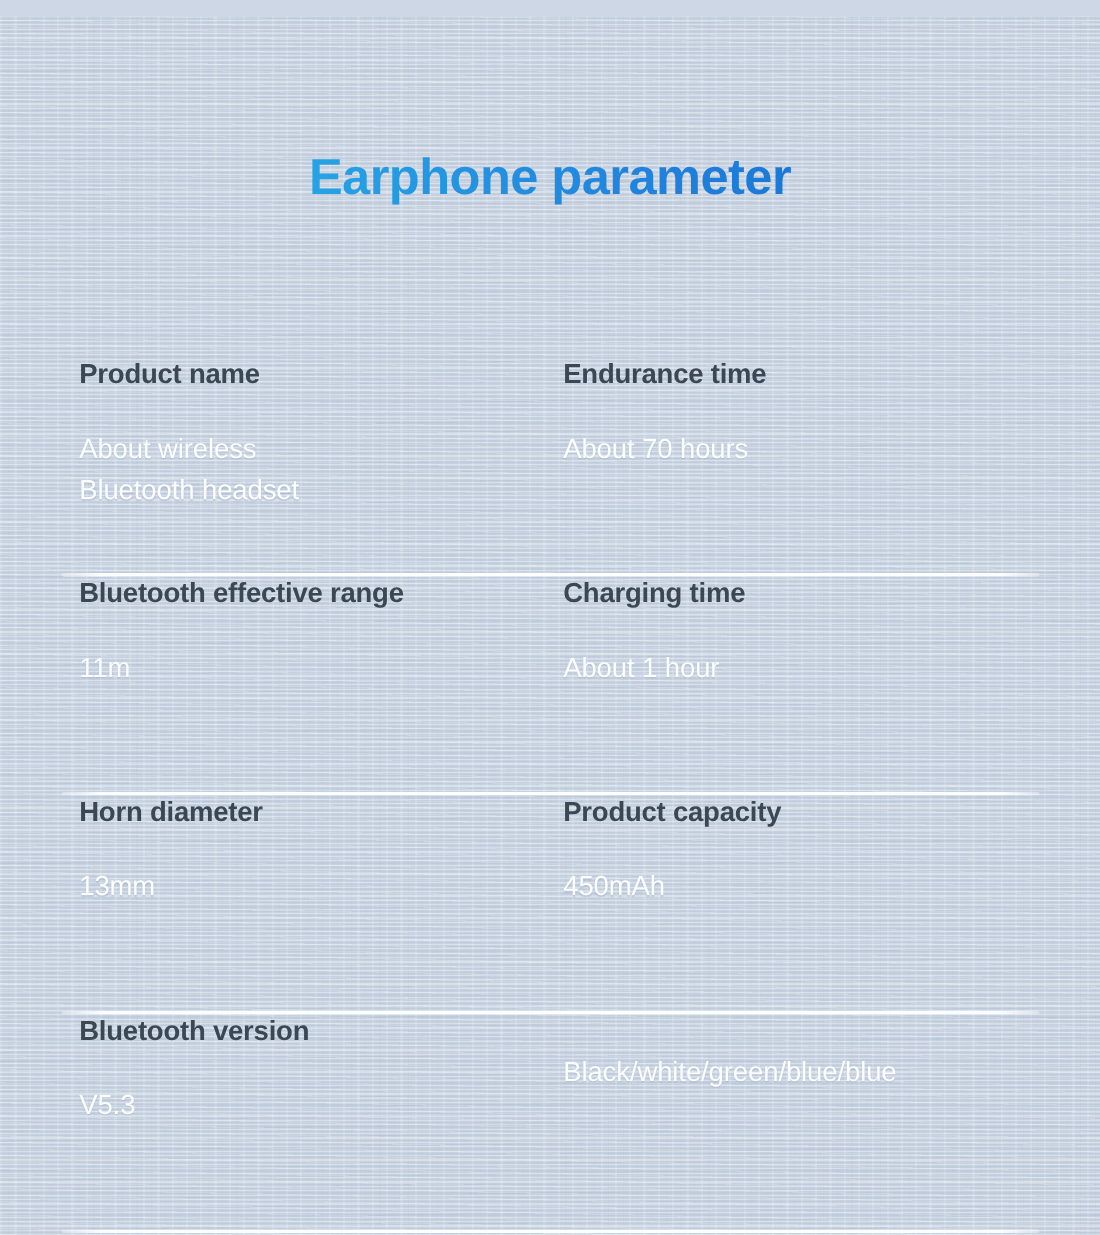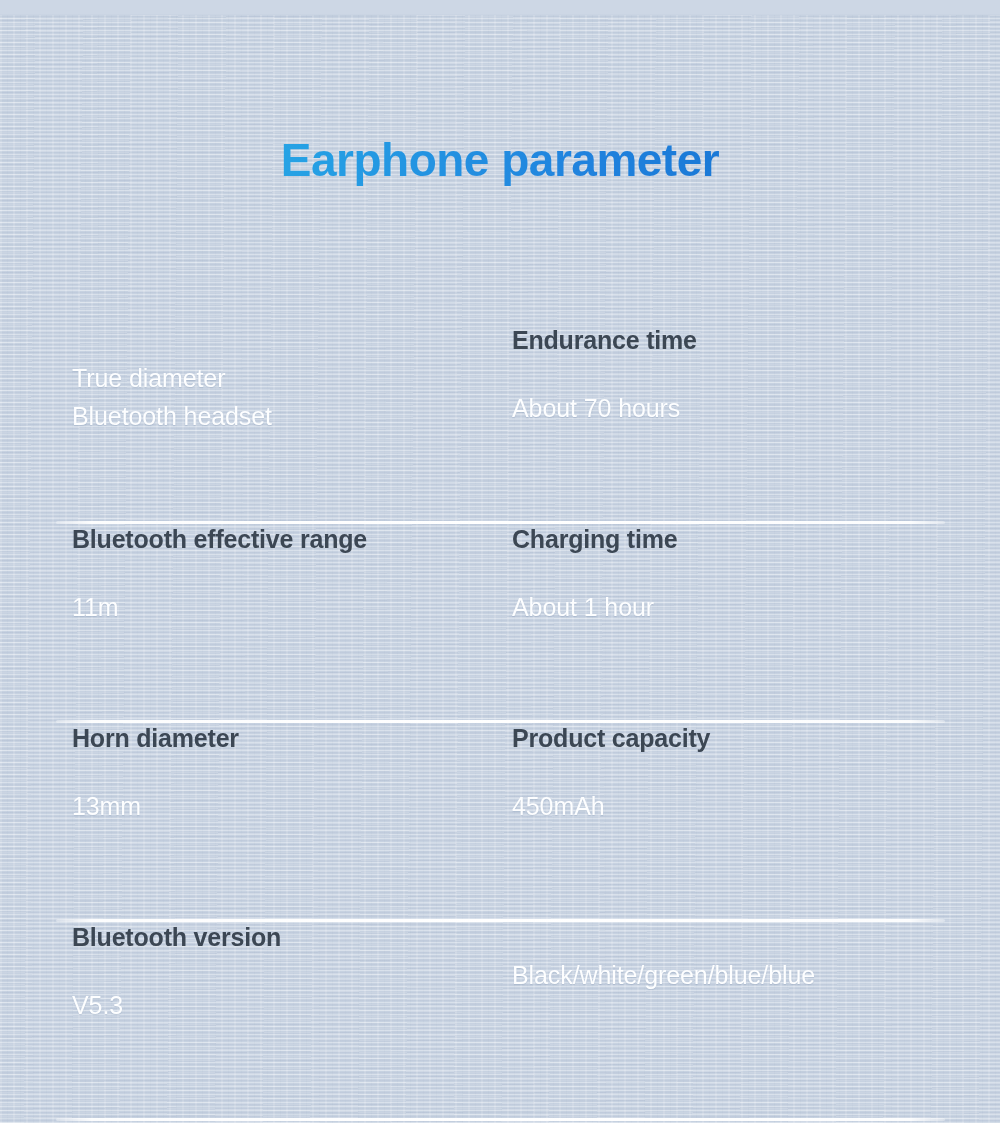--- a/index.html
+++ b/index.html
@@ -164,22 +164,23 @@
 
 <div id="content">
 
   <h1 class="title">Earphone parameter</h1>
 
   <div class="spec-table">
 
     <div class="spec-row">
       <div class="cells">
         <div class="cell left">
-          <div class="spec-value">
-            <span class="vline">True diameter</span>
+          <div class="spec-label">Product name</div>
+          <div class="spec-value">
+            <span class="vline">About wireless</span>
             <span class="vline">Bluetooth headset</span>
           </div>
         </div>
         <div class="cell right">
           <div class="spec-label">Endurance time</div>
           <div class="spec-value">
             <span class="vline">About 70 hours</span>
           </div>
         </div>
       </div>

